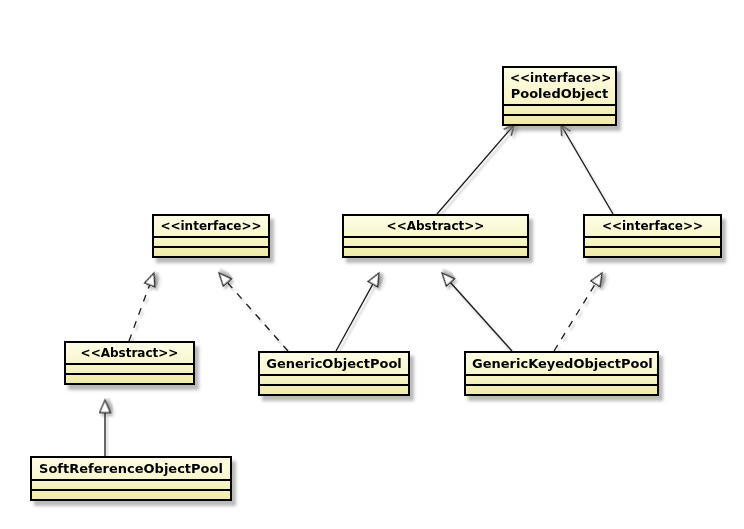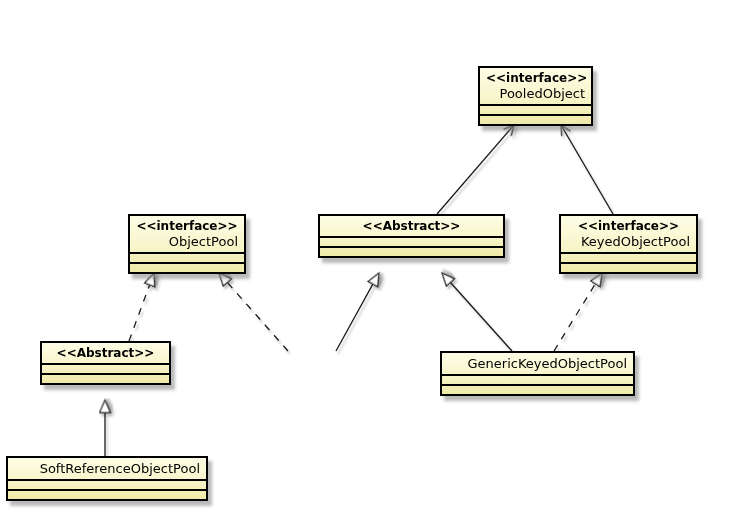--- a/index.html
+++ b/index.html
@@ -16,24 +16,25 @@
     left: 0; top: 0;
     width: 744px; height: 529px;
   }
   .connector-layer path { filter: drop-shadow(2px 3px 1px rgba(120,120,120,0.45)); }
   .uml-class {
     position: absolute;
     box-sizing: border-box;
     background: linear-gradient(180deg, #fdfde6 0%, #f8f5ca 55%, #efeaa8 100%);
     border: 2px solid #000000;
     box-shadow: 4px 5px 3px rgba(130,130,130,0.55);
+    margin-left: 24px;
   }
   .uml-title { padding: 3px 6px 2px 6px; text-align: center; color: #000; }
   .uml-stereotype { font-size: 12px; font-weight: bold; line-height: 15px; white-space: nowrap; }
-  .uml-name { font-size: 13px; font-weight: normal; line-height: 16px; white-space: nowrap; text-align: right; }
+  .uml-name { font-size: 13px; font-weight: bold; line-height: 16px; white-space: nowrap; }
   .uml-compartment { height: 8px; border-top: 2px solid #000000; }
 </style>
 </head>
 <body>
 
 <div class="canvas">
 
   <svg class="connector-layer" width="744" height="529" viewBox="0 0 744 529" xmlns="http://www.w3.org/2000/svg">
     <defs>
       <marker id="open-arrow" markerUnits="userSpaceOnUse" markerWidth="14" markerHeight="14" refX="11" refY="6" orient="auto">
@@ -60,51 +61,56 @@
       <div class="uml-stereotype">&lt;&lt;interface&gt;&gt;</div>
       <div class="uml-name">PooledObject</div>
     </div>
     <div class="uml-compartment"></div>
     <div class="uml-compartment"></div>
   </div>
 
   <div class="uml-class" style="left:128px; top:214px; width:118px;">
     <div class="uml-title">
       <div class="uml-stereotype">&lt;&lt;interface&gt;&gt;</div>
-      <div class="uml-name">ObjectPool</div>
     </div>
     <div class="uml-compartment"></div>
     <div class="uml-compartment"></div>
   </div>
 
   <div class="uml-class" style="left:318px; top:214px; width:187px;">
     <div class="uml-title">
       <div class="uml-stereotype">&lt;&lt;Abstract&gt;&gt;</div>
     </div>
     <div class="uml-compartment"></div>
     <div class="uml-compartment"></div>
   </div>
 
   <div class="uml-class" style="left:559px; top:214px; width:139px;">
     <div class="uml-title">
       <div class="uml-stereotype">&lt;&lt;interface&gt;&gt;</div>
-      <div class="uml-name">KeyedObjectPool</div>
     </div>
     <div class="uml-compartment"></div>
     <div class="uml-compartment"></div>
   </div>
 
   <div class="uml-class" style="left:40px; top:341px; width:131px;">
     <div class="uml-title">
       <div class="uml-stereotype">&lt;&lt;Abstract&gt;&gt;</div>
     </div>
     <div class="uml-compartment"></div>
     <div class="uml-compartment"></div>
   </div>
 
+  <div class="uml-class" style="left:234px; top:351px; width:152px;">
+    <div class="uml-title">
+      <div class="uml-name">GenericObjectPool</div>
+    </div>
+    <div class="uml-compartment"></div>
+    <div class="uml-compartment"></div>
+  </div>
 
   <div class="uml-class" style="left:440px; top:351px; width:195px;">
     <div class="uml-title">
       <div class="uml-name">GenericKeyedObjectPool</div>
     </div>
     <div class="uml-compartment"></div>
     <div class="uml-compartment"></div>
   </div>
 
   <div class="uml-class" style="left:6px; top:456px; width:202px;">

